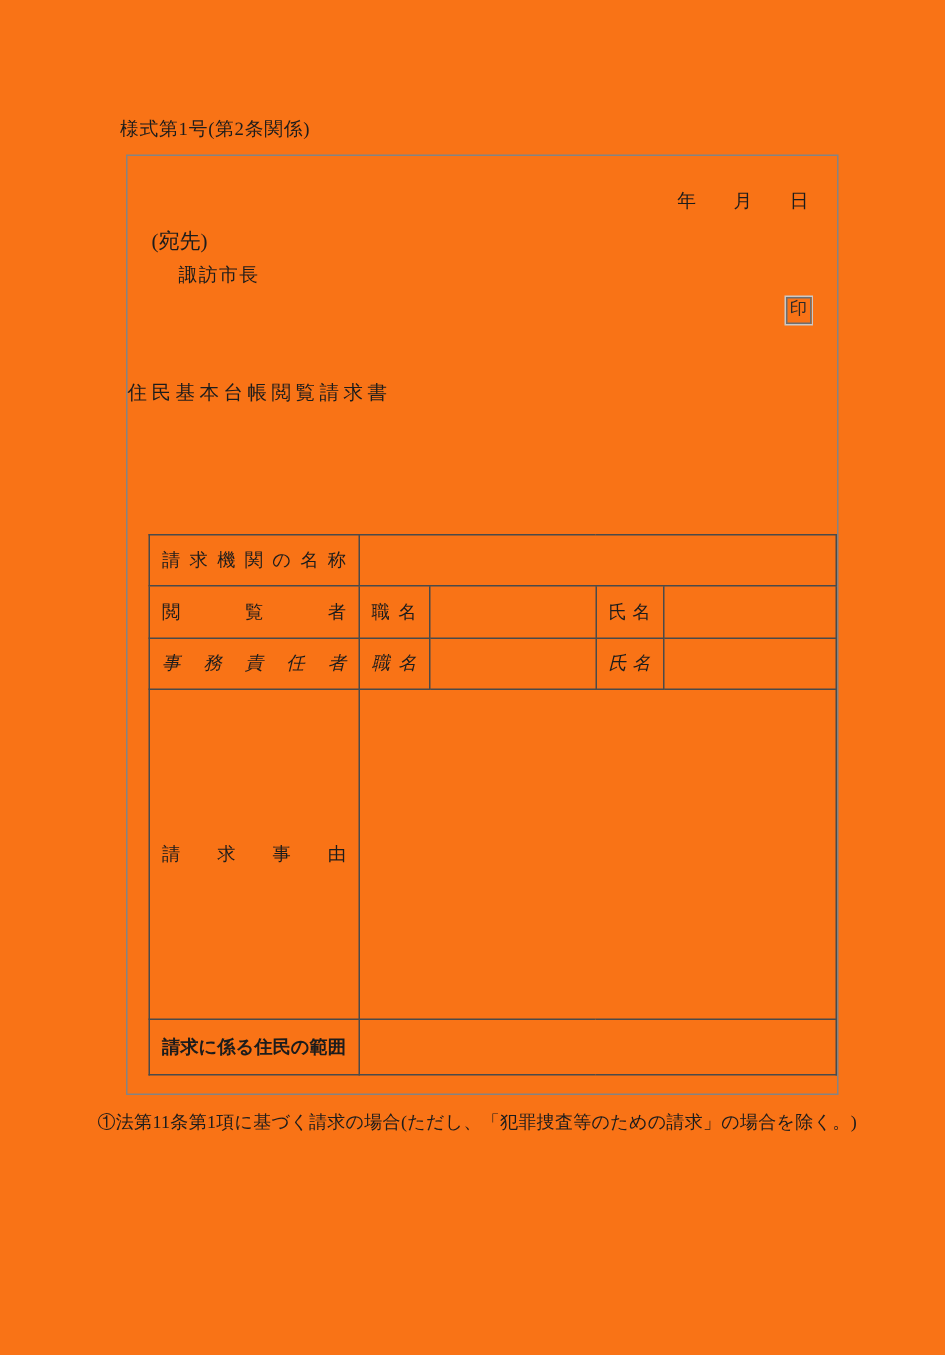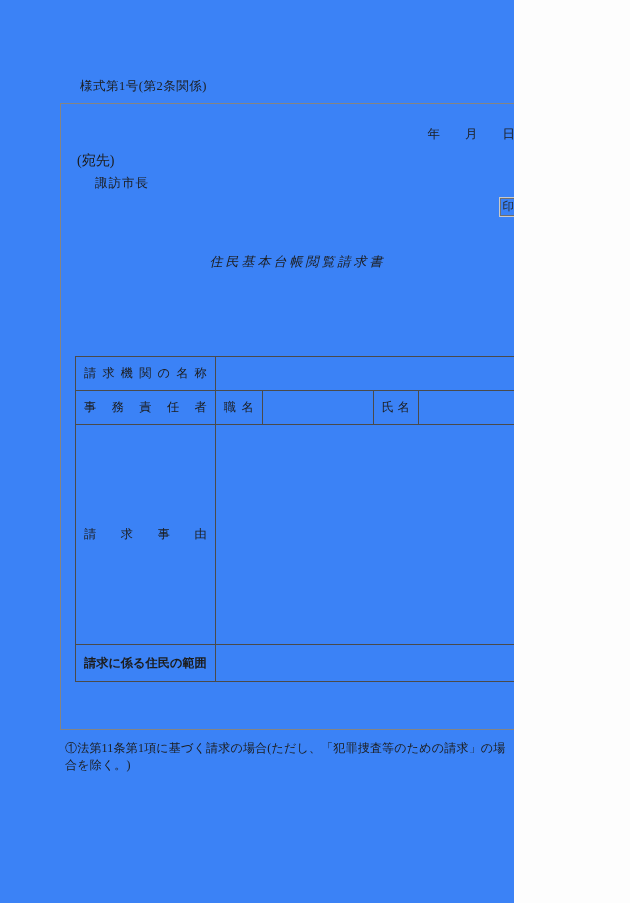--- a/index.html
+++ b/index.html
@@ -2,37 +2,37 @@
 <html><head>
 <meta charset="utf-8">
 <style>
   html, body {
     margin: 0;
     padding: 0;
     background: #fdfdfd;
   }
   .sheet {
     position: relative;
-    width: 514px;
+    width: 630px;
     height: 903px;
-    background: #3b82f6;
+    background: #f97316;
     font-family: "Liberation Serif", "DejaVu Serif", serif;
     color: #1c1c1c;
     overflow: hidden;
   }
   .form-no {
     position: absolute;
     left: 80px;
     top: 78px;
     font-size: 12.5px;
     letter-spacing: 0.5px;
   }
   .form-box {
     position: absolute;
-    left: 60px;
+    left: 84px;
     top: 103px;
     width: 475px;
     height: 627px;
     border: 1px solid #848484;
     box-sizing: border-box;
   }
   .date-line {
     position: absolute;
     top: 22px;
     right: 19px;
@@ -61,24 +61,23 @@
     padding: 2px 2px;
     border: 1px solid #6f6f6f;
     box-shadow: 0 0 0 1px #c9c9c9;
     color: #2a2a2a;
   }
   .form-title {
     position: absolute;
     top: 149px;
     left: 0;
     width: 100%;
-    text-align: center;
+    text-align: left;
     font-size: 13px;
     letter-spacing: 3px;
-    font-style: italic;
   }
   .form-body {
     position: absolute;
     top: 186px;
     left: 8px;
     right: 8px;
     font-size: 12.2px;
     line-height: 23px;
     text-indent: 1em;
     text-align: justify;
@@ -102,21 +101,21 @@
   .spread {
     text-align: justify;
     text-align-last: justify;
   }
   td.scope-cell {
     padding: 0 5px;
     white-space: nowrap;
   }
   tr.r1 { height: 34px; }
   tr.r2 { height: 35px; }
-  tr.r3 { height: 34px; }
+  tr.r3 { height: 34px; font-style: italic; }
   tr.r4 { height: 220px; }
   tr.r5 { height: 37px; font-weight: bold; }
   .footnote {
     position: absolute;
     left: 65px;
     top: 740px;
     font-size: 12px;
     letter-spacing: 0.2px;
   }
 </style>
@@ -146,20 +145,27 @@
         <col style="width:47px">
         <col style="width:111px">
         <col style="width:45px">
         <col style="width:115px">
       </colgroup>
       <tbody>
         <tr class="r1">
           <td class="spread">請 求 機 関 の 名 称</td>
           <td colspan="4"></td>
         </tr>
+        <tr class="r2">
+          <td class="spread">閲 覧 者</td>
+          <td class="spread">職 名</td>
+          <td></td>
+          <td class="spread">氏 名</td>
+          <td></td>
+        </tr>
         <tr class="r3">
           <td class="spread">事 務 責 任 者</td>
           <td class="spread">職 名</td>
           <td></td>
           <td class="spread">氏 名</td>
           <td></td>
         </tr>
         <tr class="r4">
           <td class="spread">請 求 事 由</td>
           <td colspan="4"></td>

